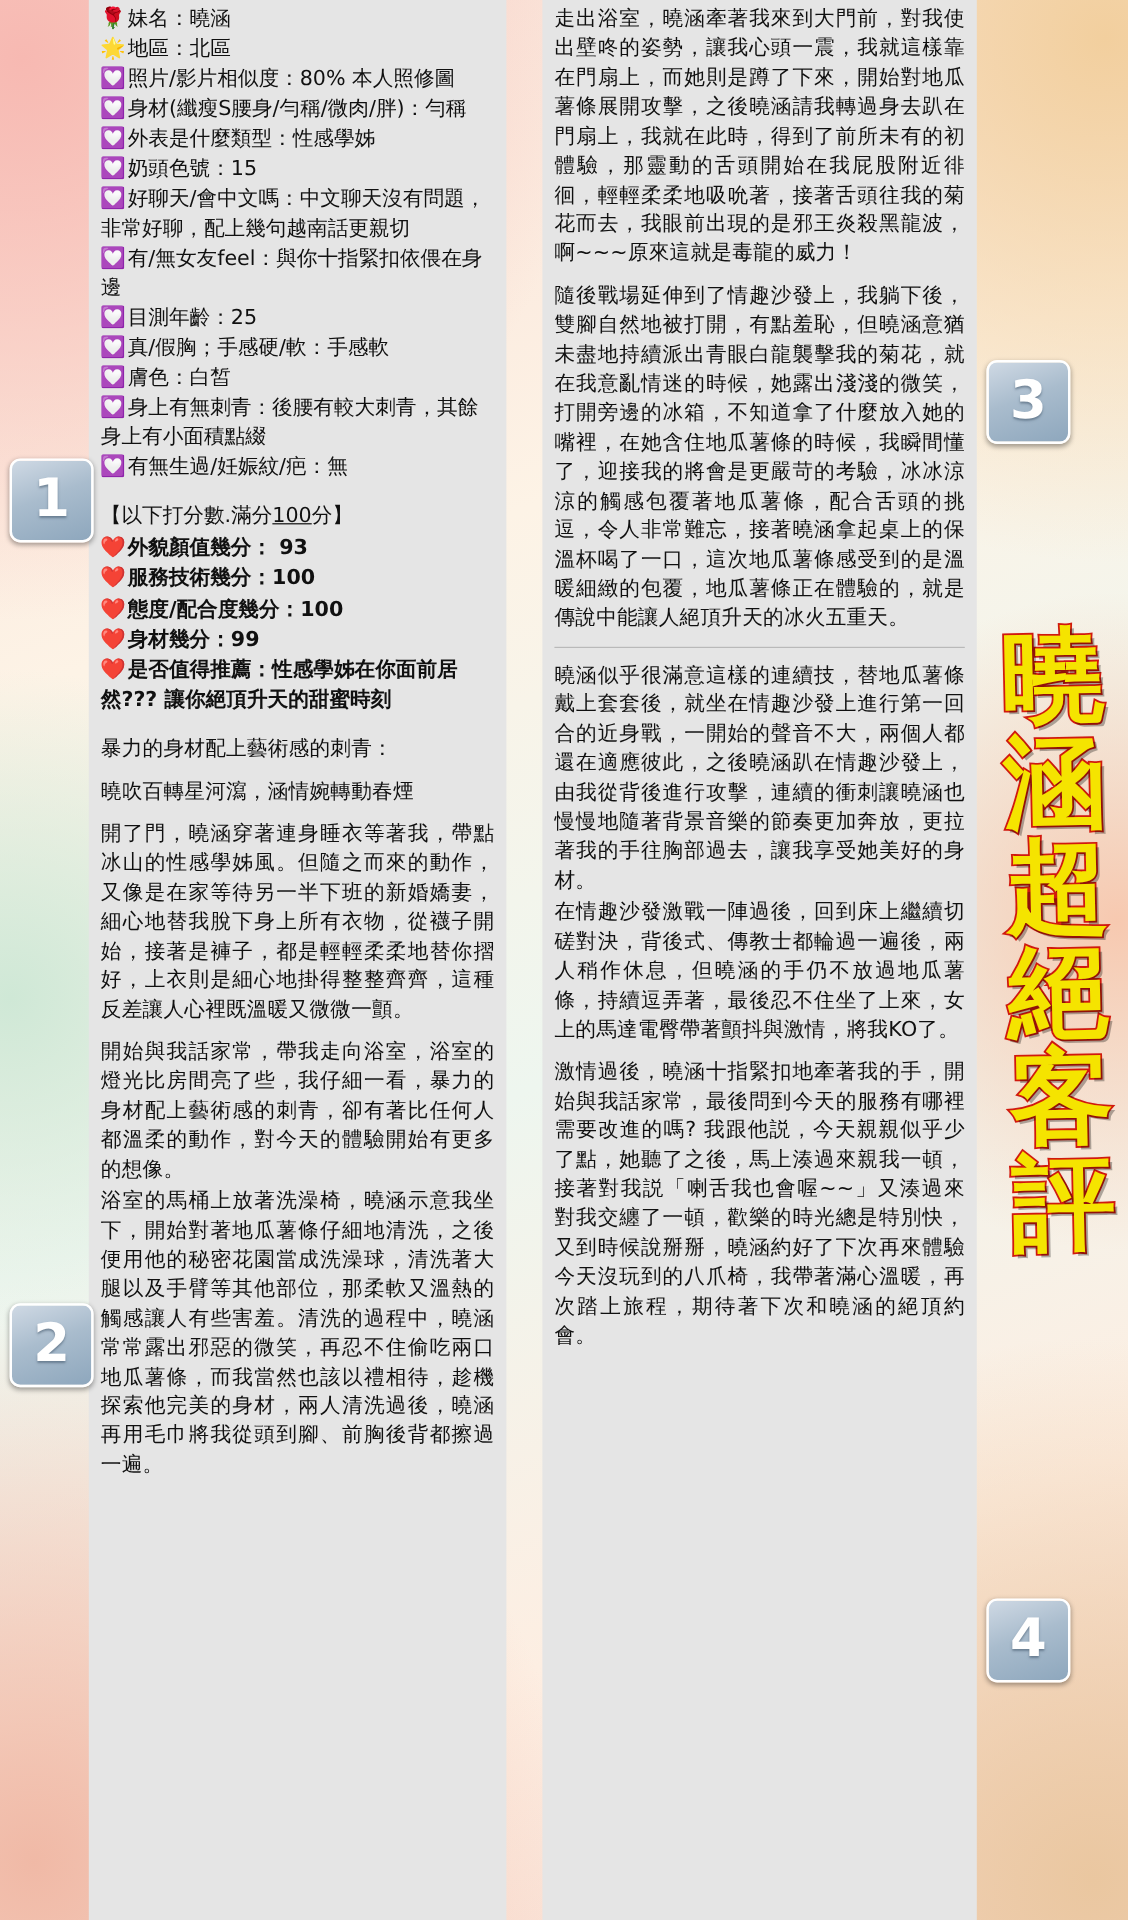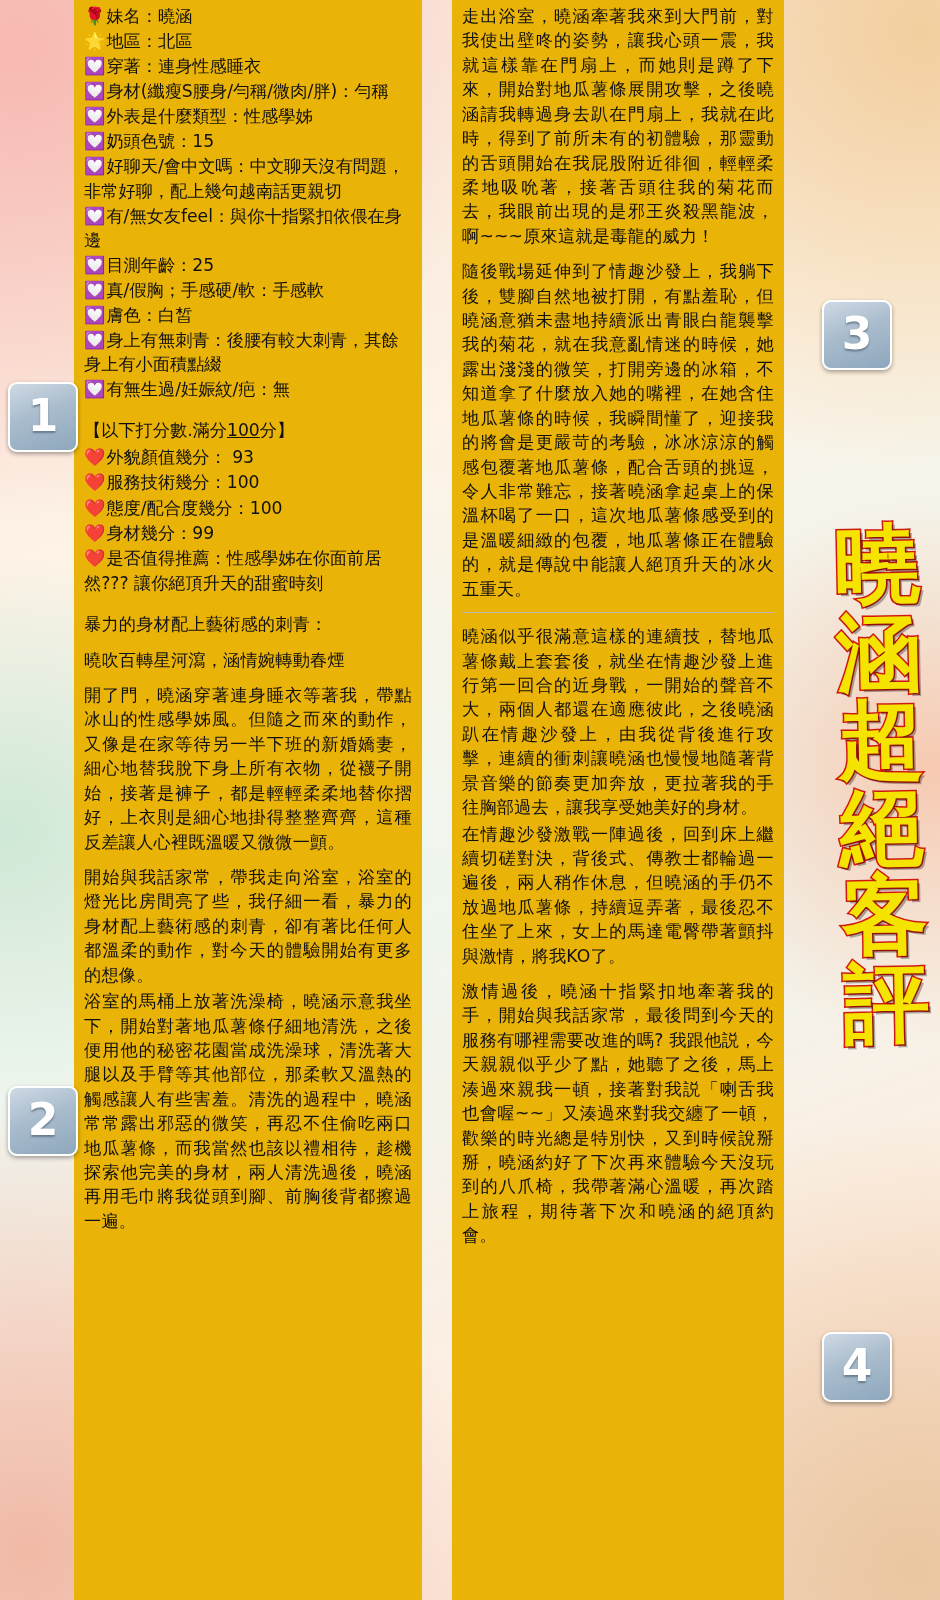--- a/index.html
+++ b/index.html
@@ -27,25 +27,25 @@
       radial-gradient(circle at 3% 97%, #f0b9a6 0%, rgba(240,185,166,0) 25%),
       radial-gradient(circle at 97% 98%, #eac7a0 0%, rgba(234,199,160,0) 25%),
       linear-gradient(160deg, #f9ded4 0%, #fdf3e6 30%, #eef6ef 55%, #fdeee2 80%, #f8d9cd 100%);
   }
 
   
   .col {
     position: absolute;
     top: 0;
     bottom: 0;
-    background: #eab308;
+    background: #e5e5e5;
     box-sizing: border-box;
   }
   .col-left  { left: 74px;  width: 348px; }
-  .col-right { left: 452px; width: 332px; }
+  .col-right { left: 452px; width: 362px; }
 
   .col-inner {
     padding: 4px 10px 8px 10px;
     box-sizing: border-box;
     height: 100%;
   }
 
   
   .blk {
     font-family: "DejaVu Sans", sans-serif;
@@ -70,20 +70,21 @@
   }
   .ic { margin-right: 1px; }
 
   .score-row {
     display: block;
     font-size: 17.2px;
     line-height: 1.42;
     color: #101010;
     margin-bottom: 1px;
     white-space: pre-wrap;
+    font-weight: bold;
   }
 
   .hdr-score {
     font-size: 17.2px;
     line-height: 1.42;
     color: #101010;
     margin-bottom: 2px;
   }
   .u-line { text-decoration: underline; }
 
@@ -143,21 +144,21 @@
 <body>
 
 <div class="bg"></div>
 
 <div class="col col-left">
   <div class="col-inner">
 
     <div>
       <div class="list-row"><span class="ic">🌹</span><span>妹名：曉涵</span></div>
       <div class="list-row"><span class="ic">🌟</span><span>地區：北區</span></div>
-      <div class="list-row"><span class="ic">💟</span><span>穿著：連身性感睡衣</span></div>
+      <div class="list-row"><span class="ic">💟</span><span>照片/影片相似度：80% 本人照修圖</span></div>
       <div class="list-row"><span class="ic">💟</span><span>身材(纖瘦S腰身/勻稱/微肉/胖)：勻稱</span></div>
       <div class="list-row"><span class="ic">💟</span><span>外表是什麼類型：性感學姊</span></div>
       <div class="list-row"><span class="ic">💟</span><span>奶頭色號：15</span></div>
       <div class="list-row"><span class="ic">💟</span><span>好聊天/會中文嗎：中文聊天沒有問題，非常好聊，配上幾句越南話更親切</span></div>
       <div class="list-row"><span class="ic">💟</span><span>有/無女友feel：與你十指緊扣依偎在身邊</span></div>
       <div class="list-row"><span class="ic">💟</span><span>目測年齡：25</span></div>
       <div class="list-row"><span class="ic">💟</span><span>真/假胸；手感硬/軟：手感軟</span></div>
       <div class="list-row"><span class="ic">💟</span><span>膚色：白皙</span></div>
       <div class="list-row"><span class="ic">💟</span><span>身上有無刺青：後腰有較大刺青，其餘身上有小面積點綴</span></div>
       <div class="list-row"><span class="ic">💟</span><span>有無生過/妊娠紋/疤：無</span></div>

